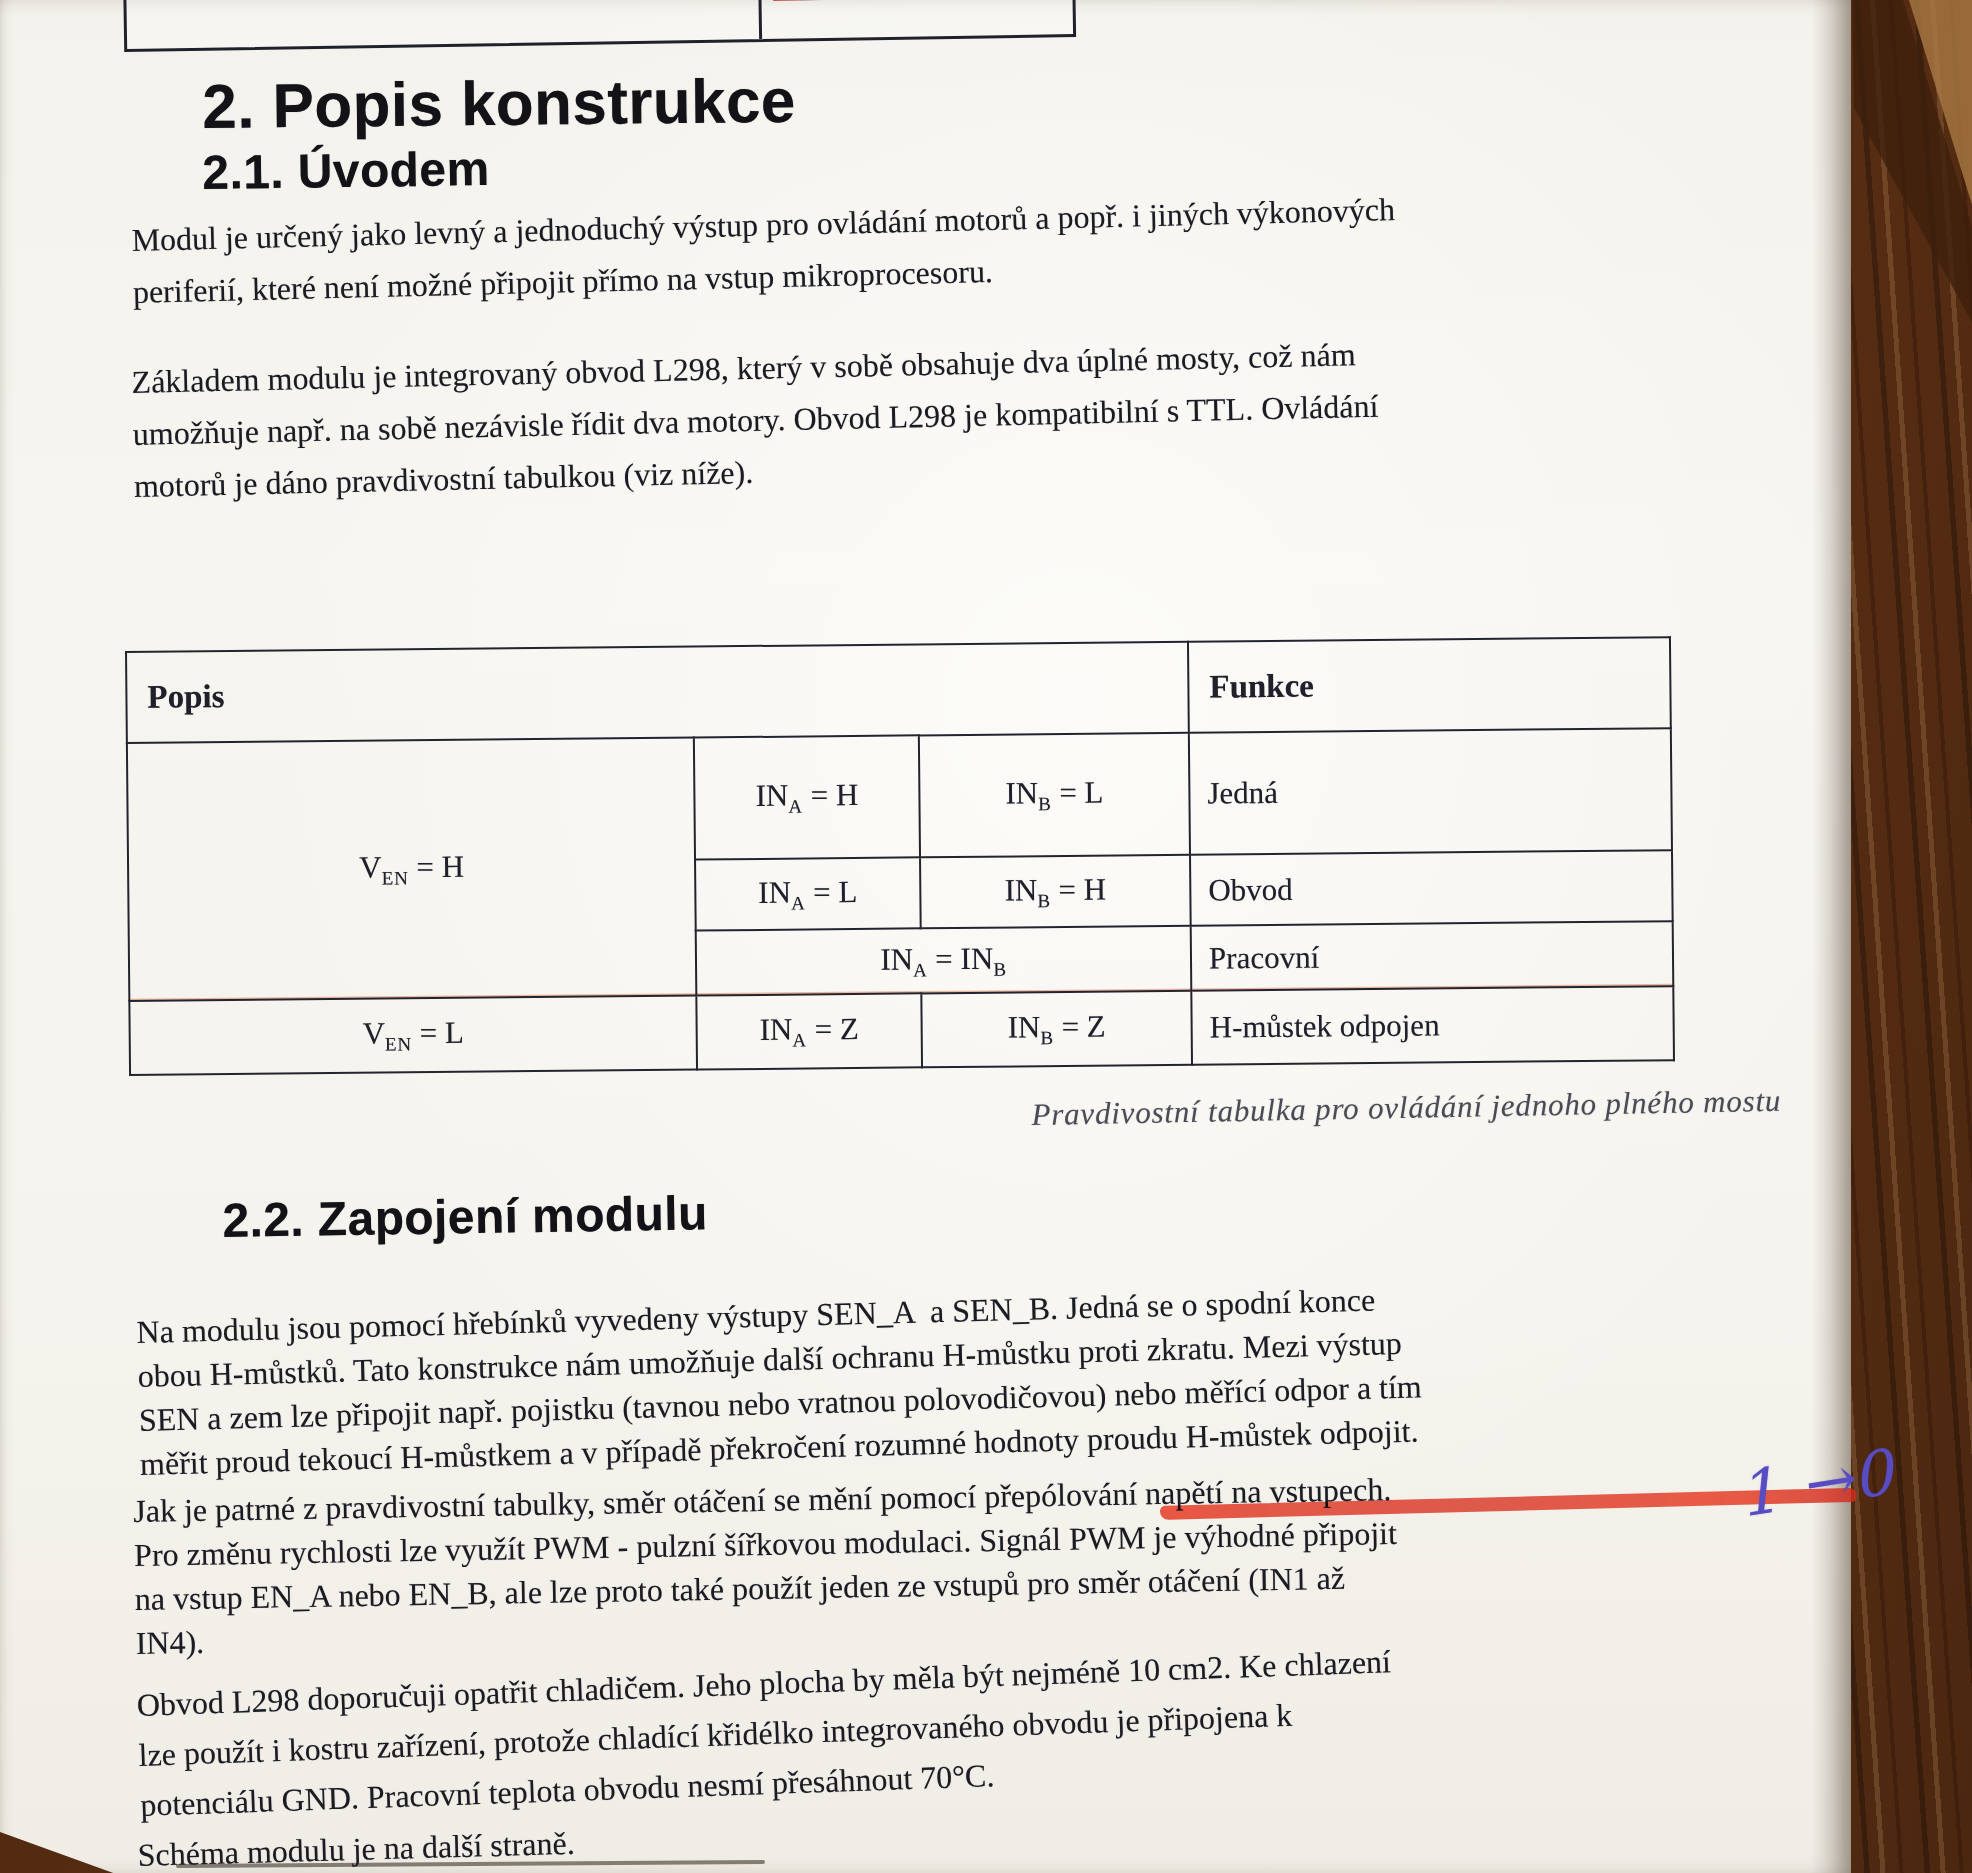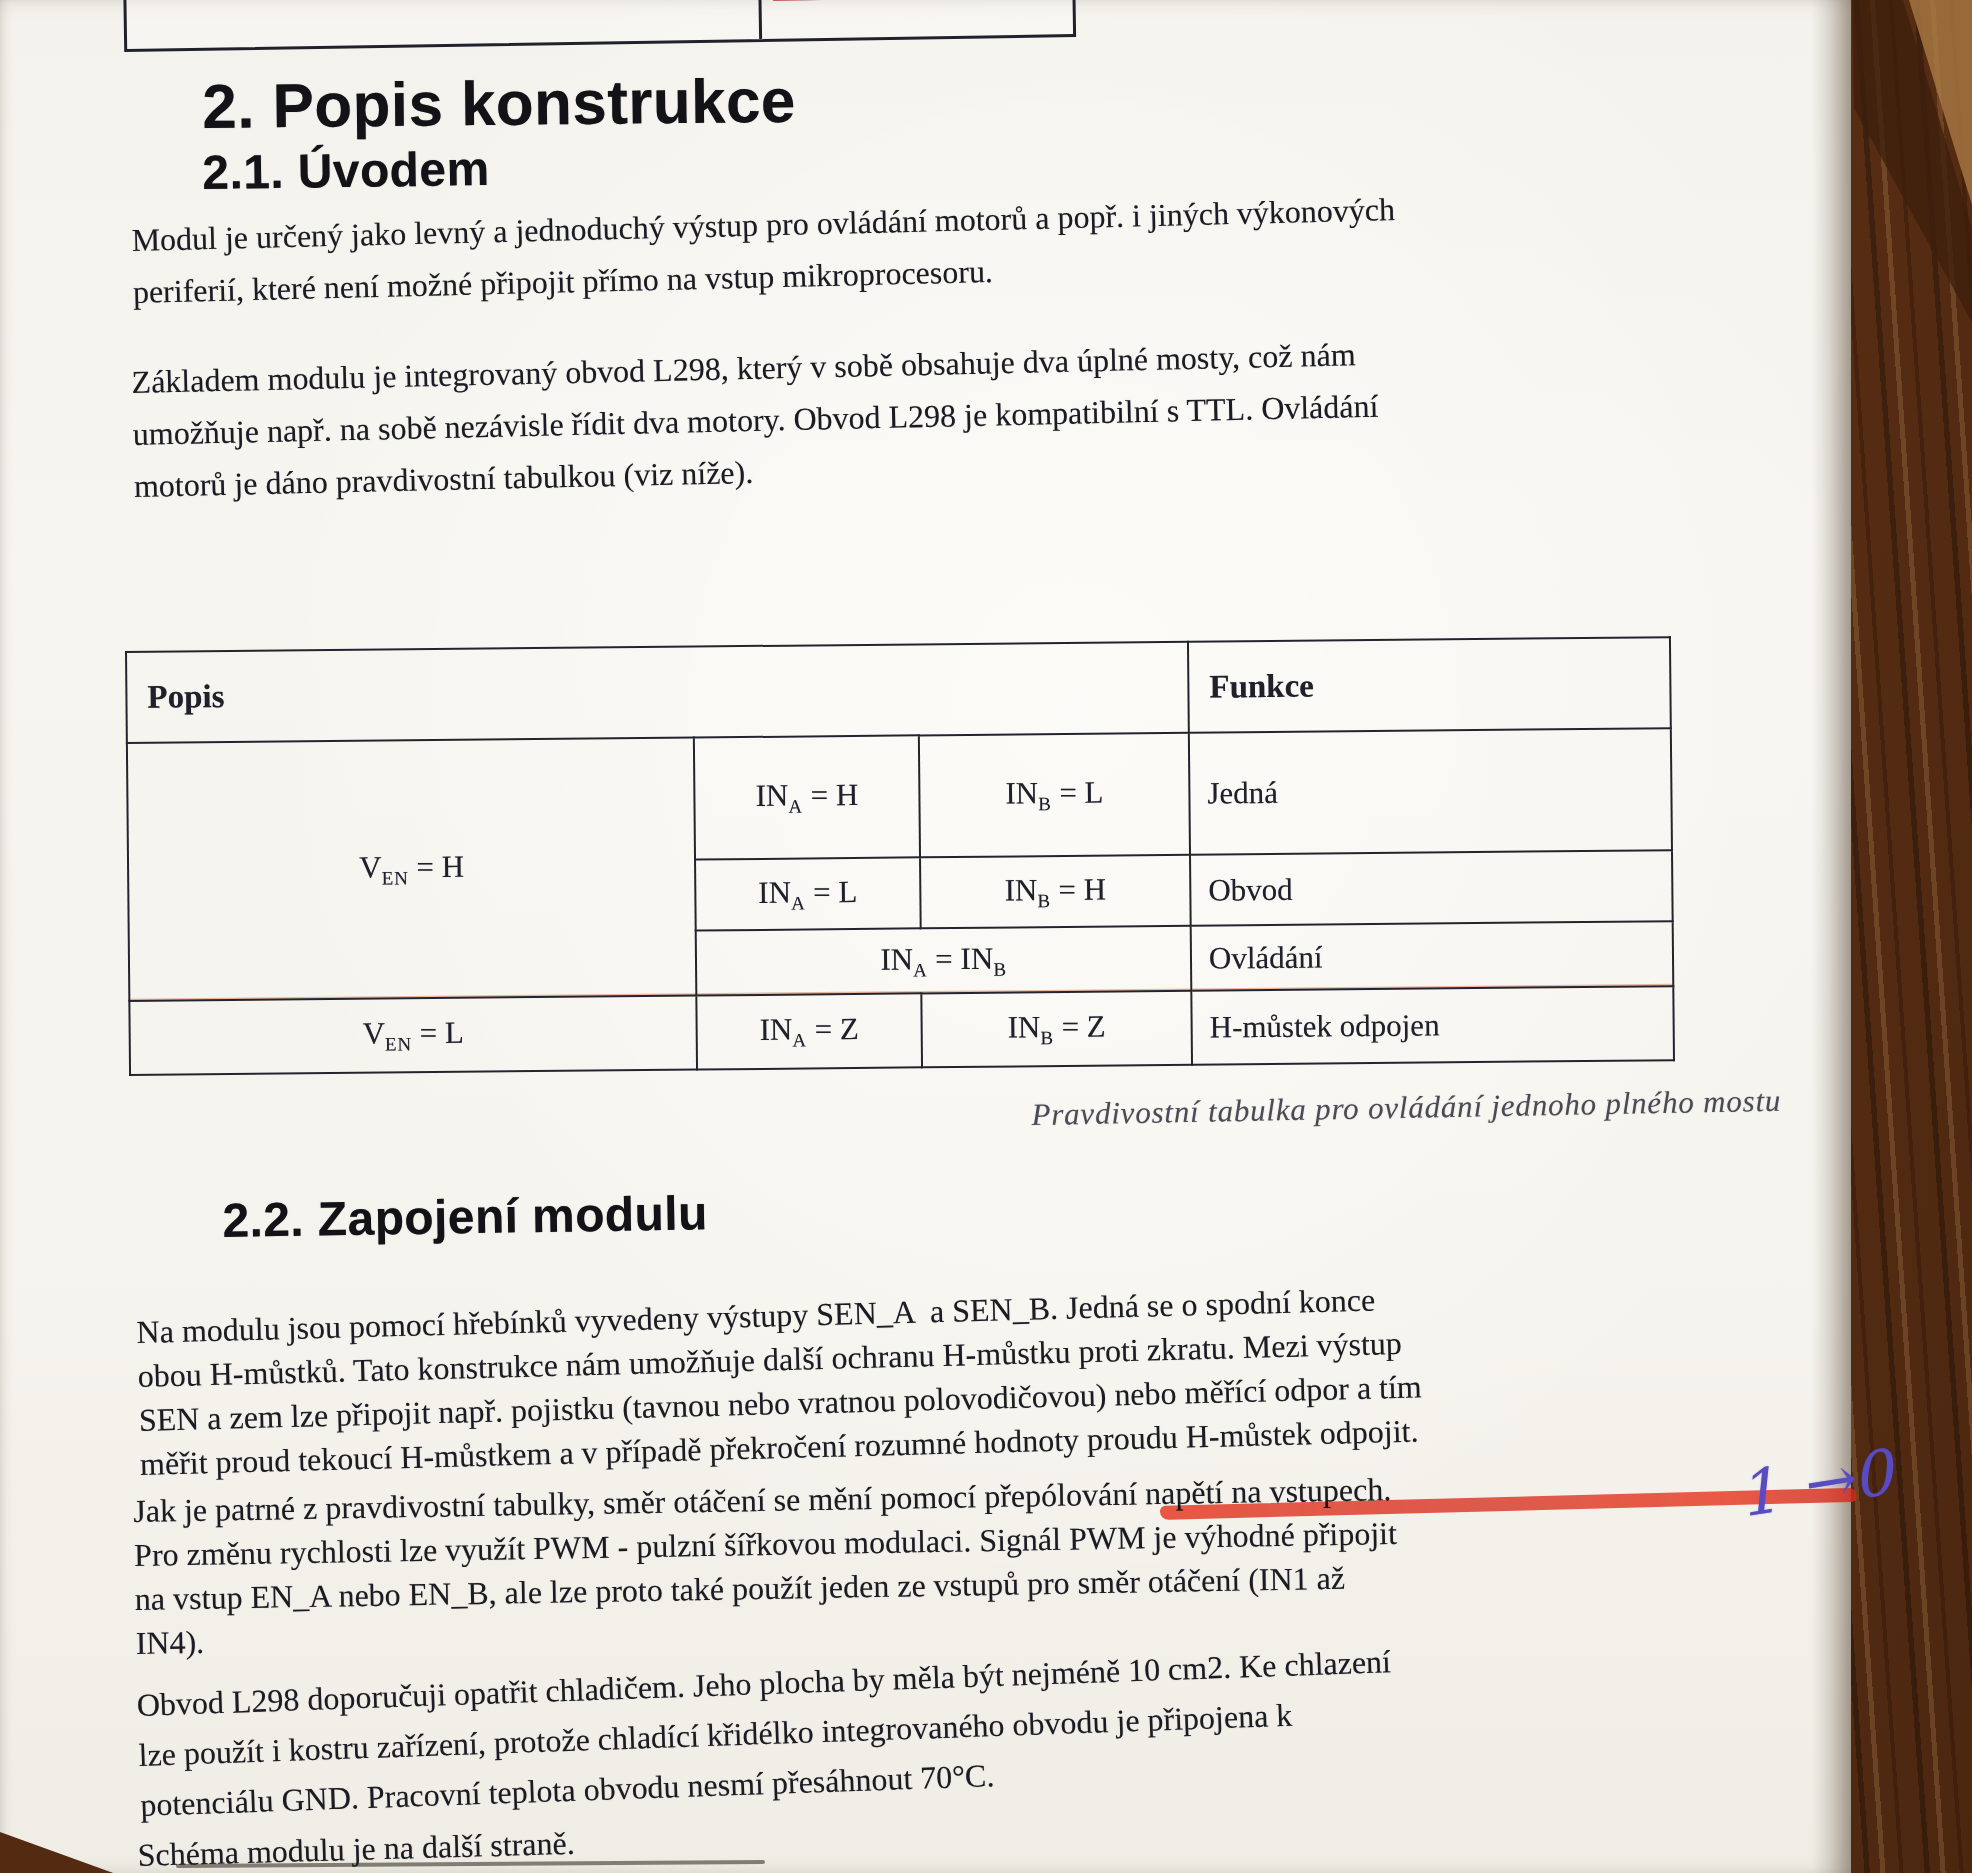--- a/index.html
+++ b/index.html
@@ -182,21 +182,21 @@
         </td>
         <td class="f-cell">
           <span>Obvod</span>
         </td>
       </tr>
       <tr class="r3">
         <td class="c-center" colspan="2">
           <span>IN</span><sub>A</sub><span> = IN</span><sub>B</sub>
         </td>
         <td class="f-cell">
-          <span>Ovládání</span>
+          <span>Pracovní</span>
         </td>
       </tr>
       <tr class="r4">
         <td class="c-center">
           <span>V</span><sub>EN</sub><span> = L</span>
         </td>
         <td class="c-center">
           <span>IN</span><sub>A</sub><span> = Z</span>
         </td>
         <td class="c-center">

